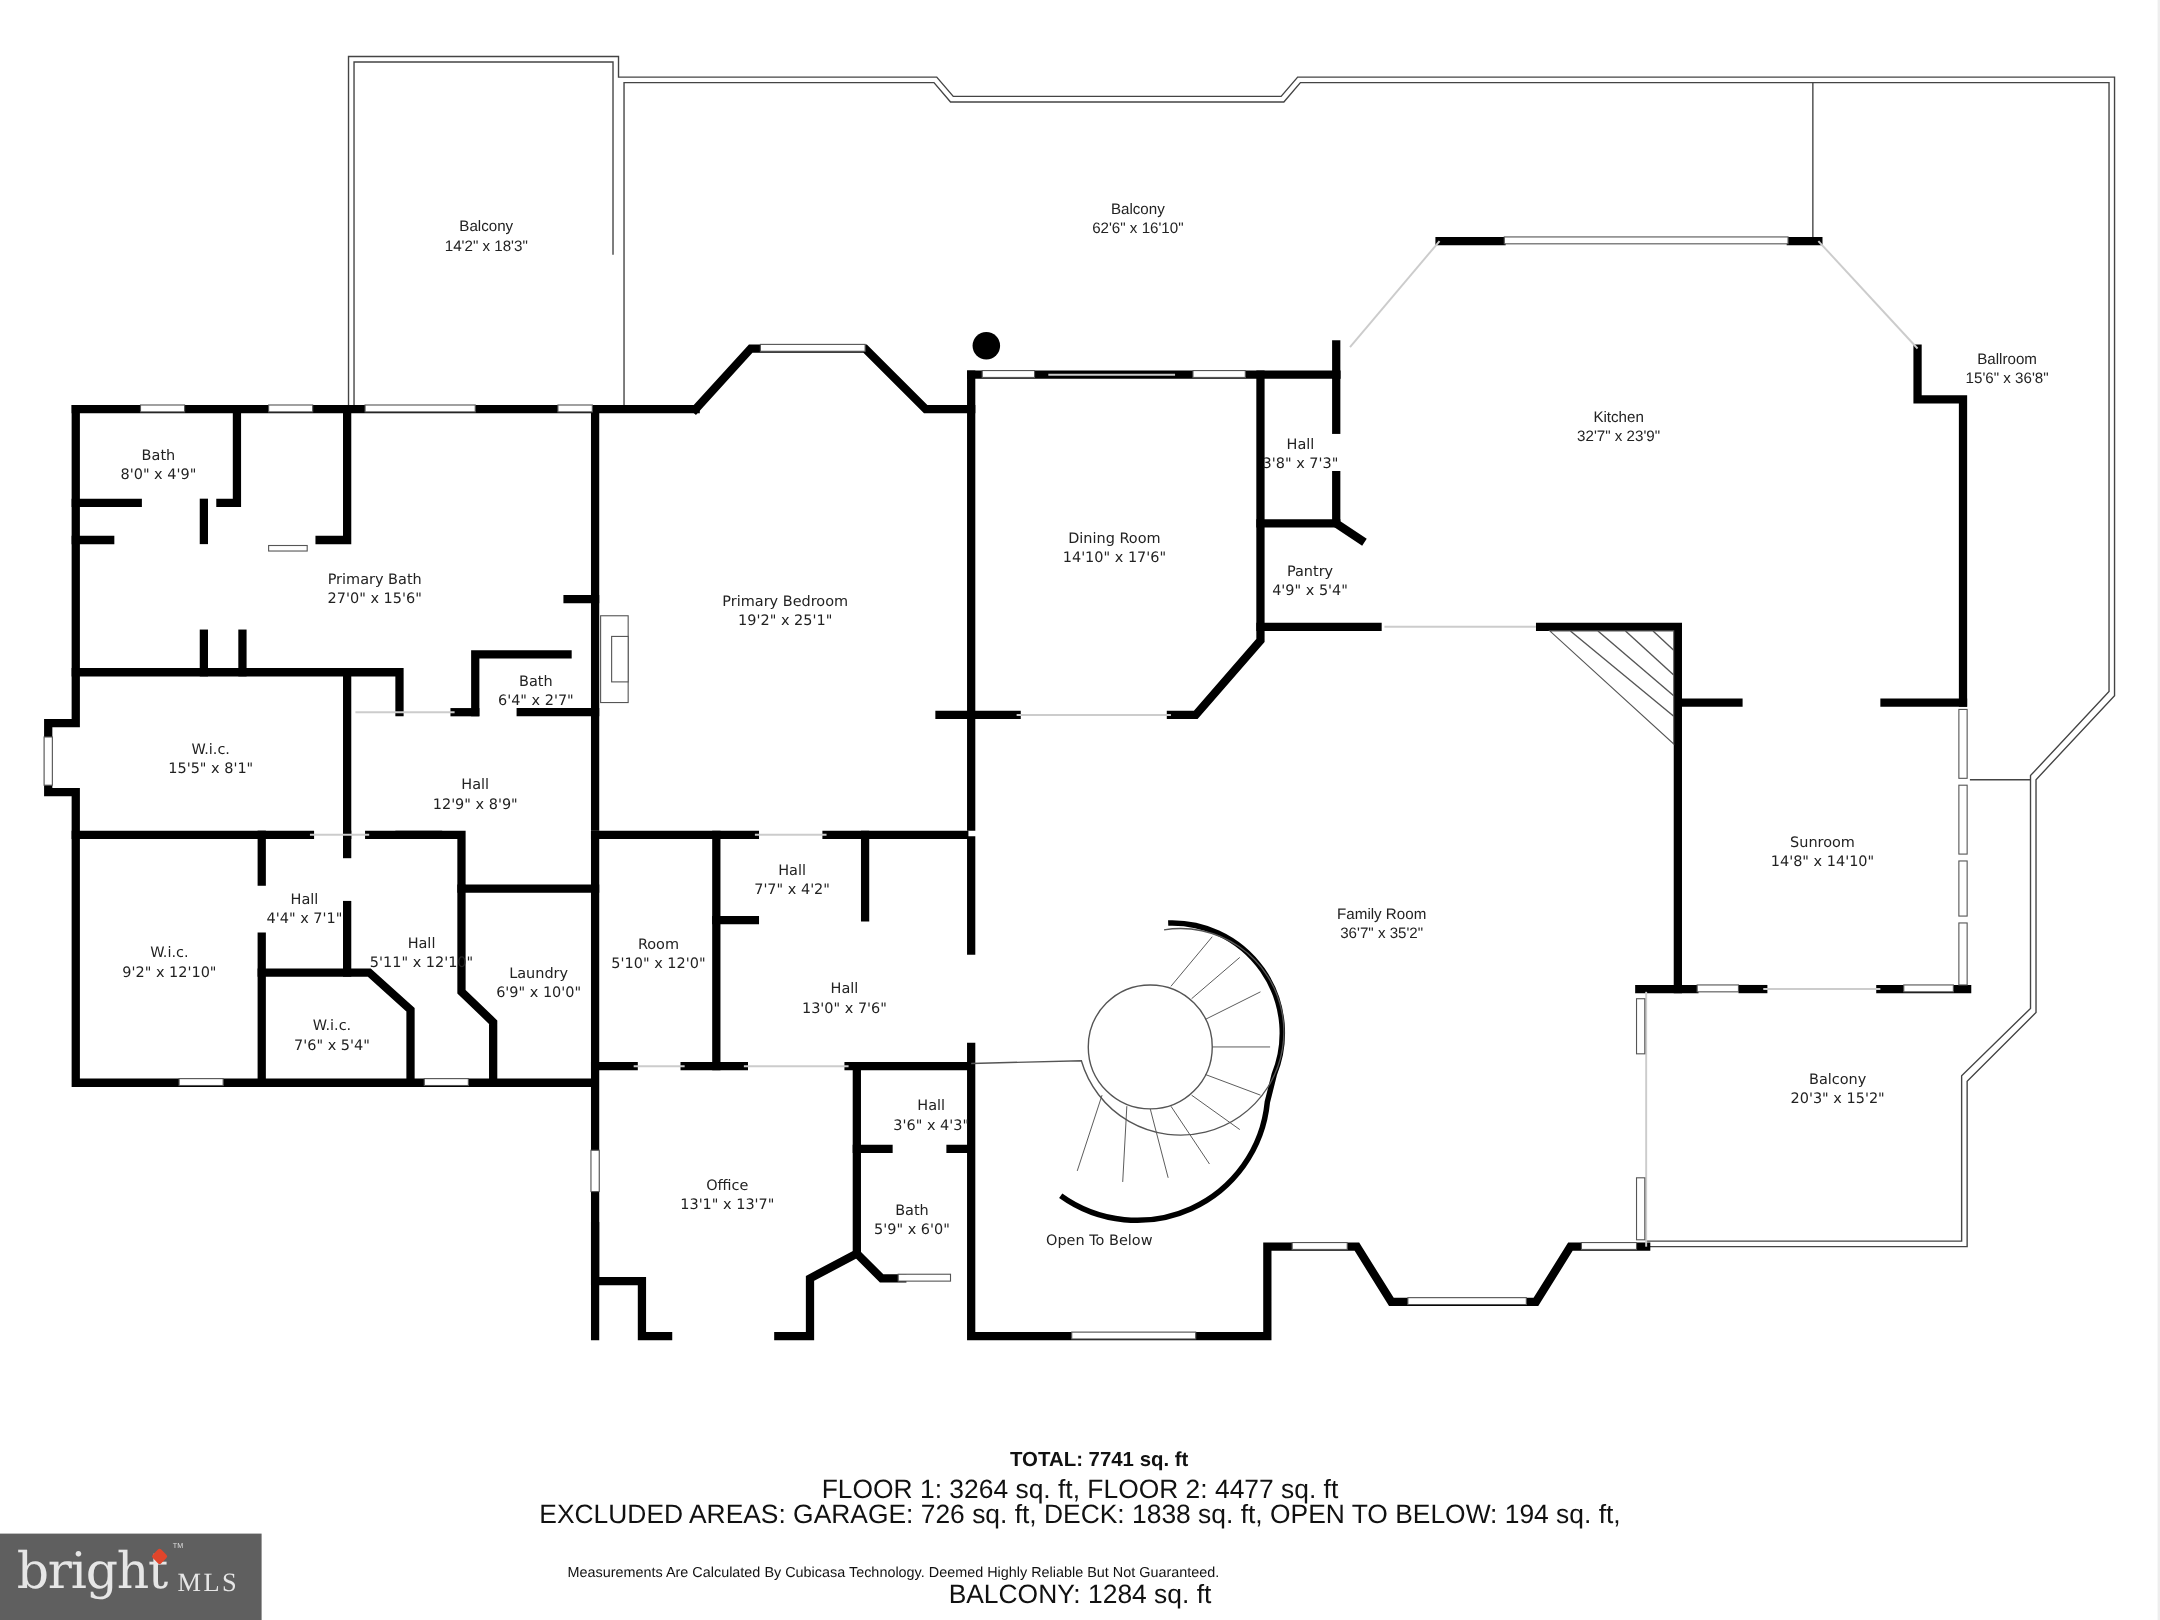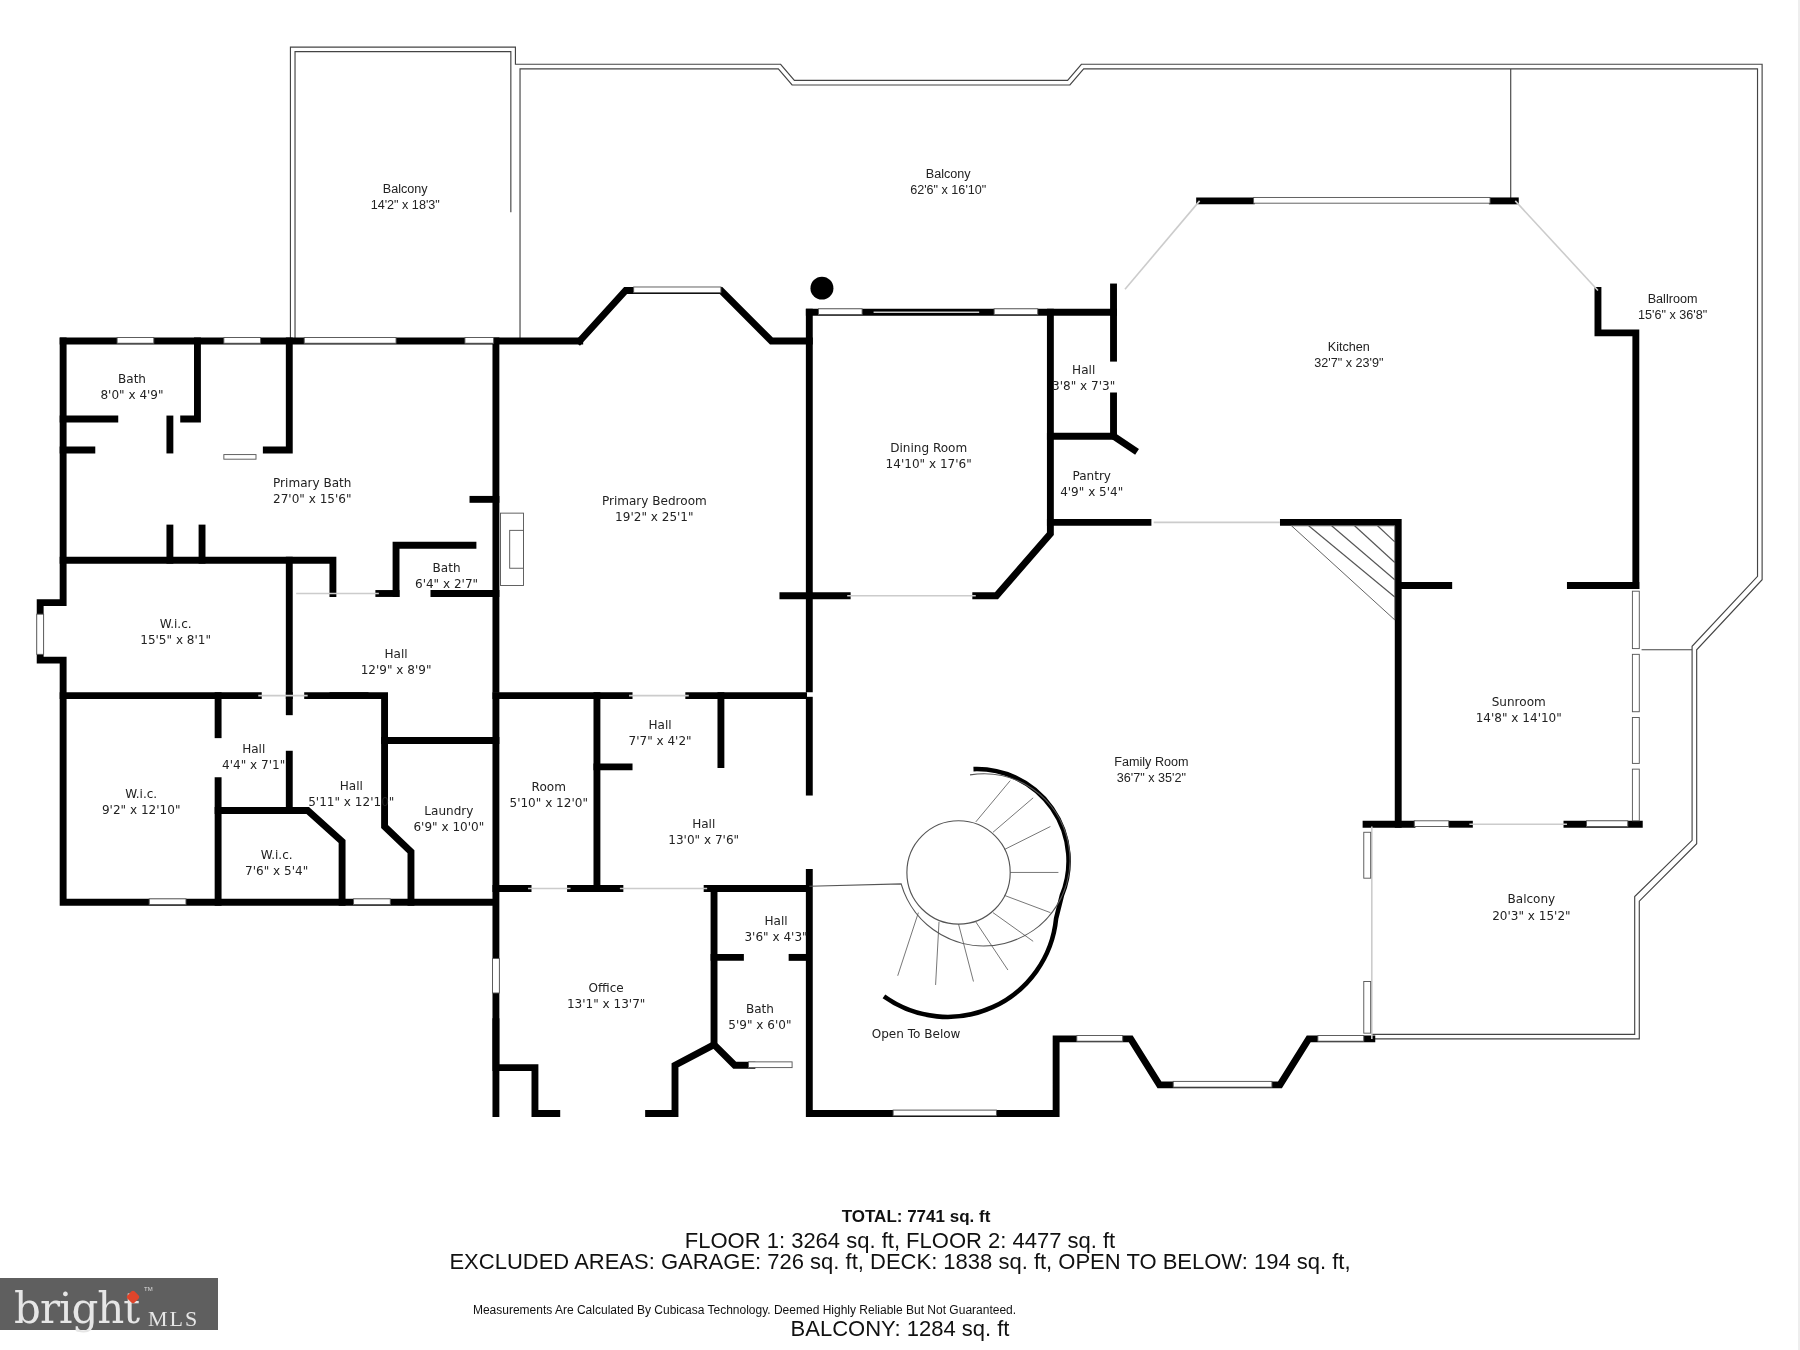--- a/index.html
+++ b/index.html
@@ -9,21 +9,21 @@
   .bal-name, .bal-dim { font-family:"Liberation Sans", sans-serif; font-size:11px; fill:#222; text-anchor:middle; }
   .wall { fill:none; stroke:#000; stroke-width:6; stroke-linecap:square; stroke-linejoin:miter; }
   .thin { fill:none; stroke:#555; stroke-width:1; }
   .bal-line { fill:none; stroke:#444; stroke-width:1; }
   .door { stroke:#ccc; stroke-width:1.4; }
   .win { fill:#fff; stroke:#555; stroke-width:0.8; }
   #summary { position:absolute; left:0; width:1800px; text-align:center; font-family:"Liberation Sans", sans-serif; color:#111; }
   #summary .total { top:1207px; font-weight:bold; font-size:17px; position:absolute; width:100%;padding-left:16px; }
   #summary .line { position:absolute; width:100%; font-size:22px; }
   #disclaimer { position:absolute; top:1303px; width:1489px; text-align:center; font-family:"Liberation Sans", sans-serif; font-size:12px; color:#111; }
-  #logo { position:absolute; left:0; top:1278px; width:218px; height:52px; background:#5f5f5f; }
+  #logo { position:absolute; left:0; top:1278px; width:218px; height:72px; background:#5f5f5f; }
   #logo .word { position:absolute; left:14px; top:6px; font-family:"DejaVu Serif", serif; font-size:42px; color:#e6e6e6; letter-spacing:-1px; }
   #logo .mls { position:absolute; left:148px; top:28px; font-family:Liberation Serif, serif; font-size:22px; color:#e6e6e6; letter-spacing:2px; }
   #logo .star { position:absolute; left:128px; top:14px; width:10px; height:10px; background:#e0452b; transform:rotate(45deg); border-radius:2px; }
   #logo .tm { position:absolute; left:144px; top:8px; font-size:6px; color:#ddd; font-family:"Liberation Sans", sans-serif; }
   #frame { position:absolute; right:0; top:0; width:2px; height:1350px; background:#eee; }
 </style>
 </head>
 <body>
 
 <svg id="plan" viewBox="0 0 1568 1176" preserveAspectRatio="none" xmlns="http://www.w3.org/2000/svg">

